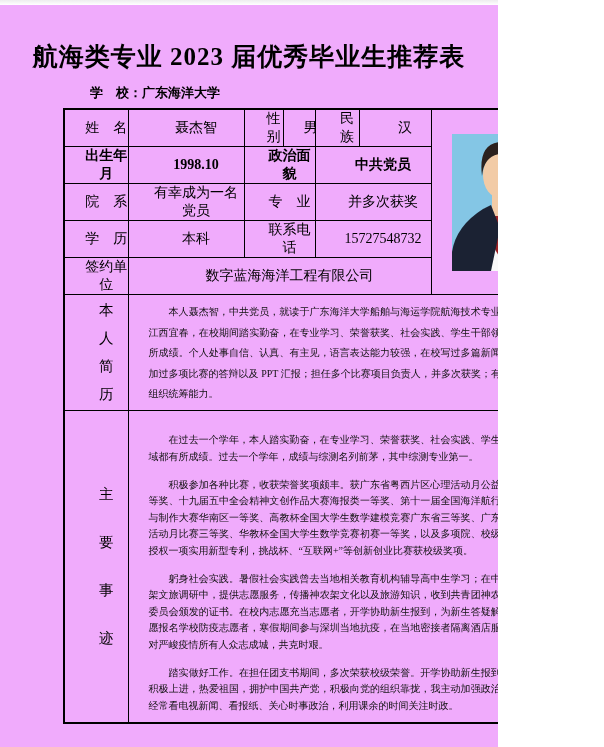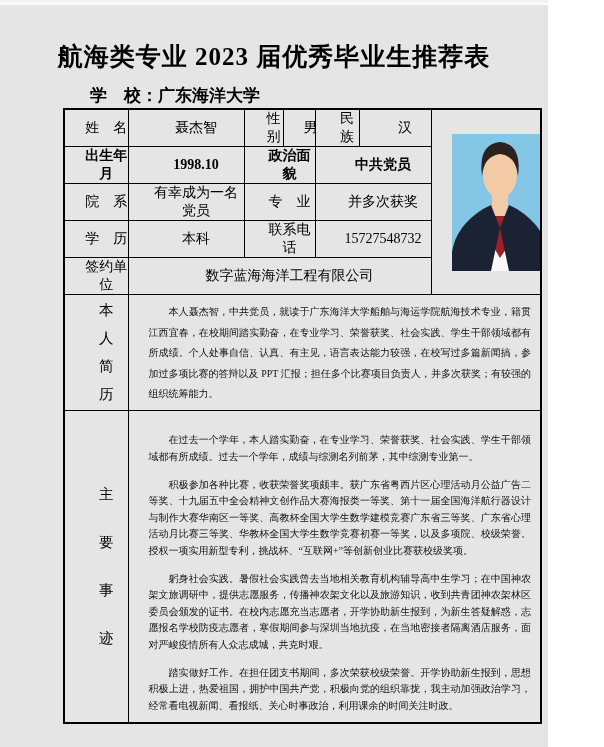--- a/index.html
+++ b/index.html
@@ -1,38 +1,38 @@
 <!DOCTYPE html>
 <html><head>
 <meta charset="utf-8">
 <style>
   * { margin: 0; padding: 0; box-sizing: border-box; }
   html, body { background: #ffffff; }
   body { font-family: "Liberation Serif", serif; color: #000; }
   .page {
     position: relative;
-    width: 548px; height: 747px;
-    background: #e5e5e5;
+    width: 498px; height: 747px;
+    background: #f0abfc;
     overflow: hidden;
   }
   .top-shadow {
     position: absolute; top: 0; left: 0; right: 0; height: 5px;
     background: linear-gradient(#ededee, #ffffff);
   }
   .doc-title {
     position: absolute; top: 40px; left: 0; width: 100%;
     text-align: center;
     font-family: "Liberation Serif", serif;
     font-size: 25px; font-weight: bold; letter-spacing: 1px;
     color: #000;
   }
   .school-line {
     position: absolute; top: 84px; left: 90px;
     font-family: "Liberation Sans", sans-serif;
-    font-size: 17px; font-weight: bold; color: #000;
+    font-size: 13px; font-weight: bold; color: #000;
   }
   table.form {
     position: absolute; top: 108px; left: 63px;
     width: 477px;
     border-collapse: collapse;
     table-layout: fixed;
     border: 2px solid #000;
   }
   table.form td {
     border: 1.5px solid #000;

